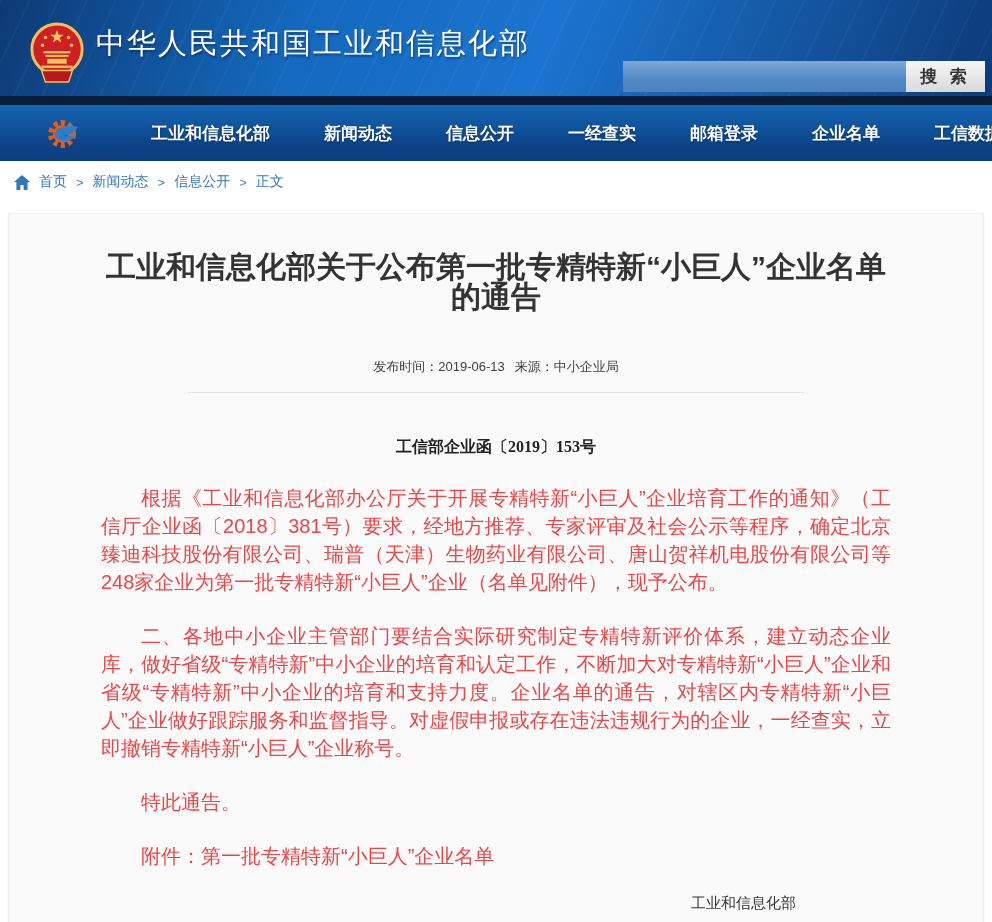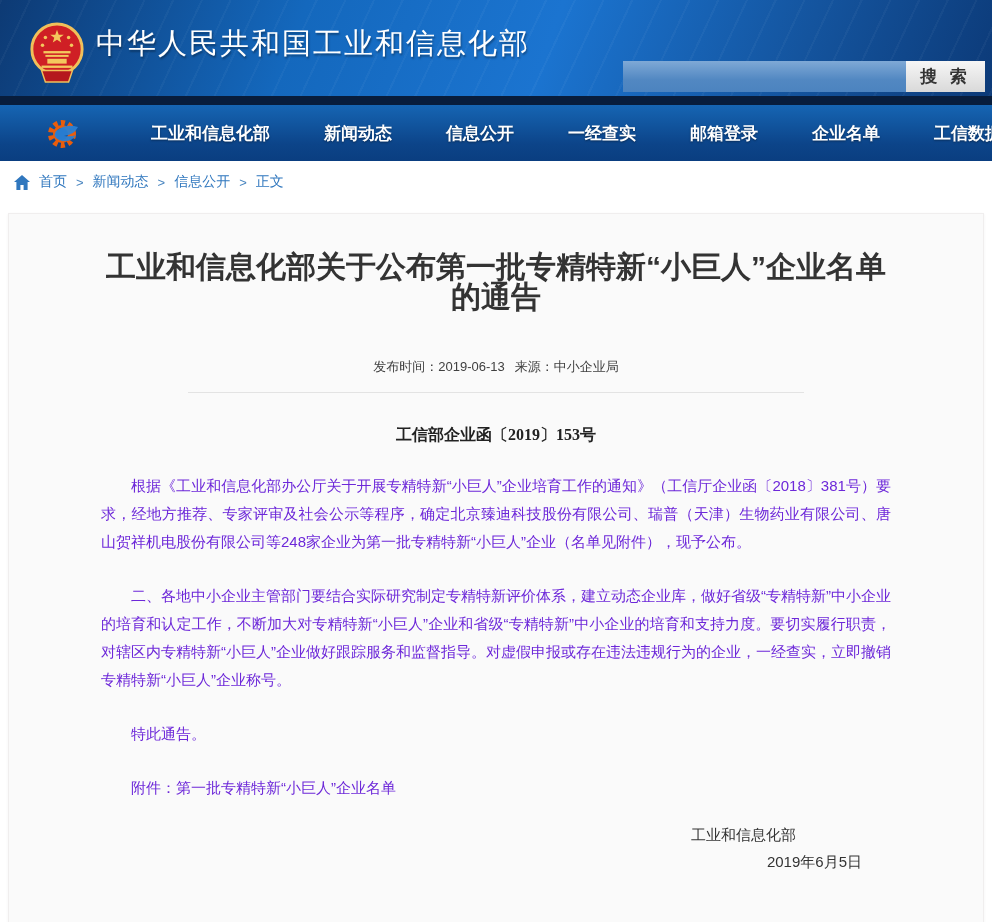--- a/index.html
+++ b/index.html
@@ -80,25 +80,25 @@
   }
   .article-meta {
     margin-top: 46px; text-align: center; font-size: 13px; color: #404040;
   }
   .meta-sep { display: inline-block; width: 10px; }
   .title-divider {
     margin: 16px auto 0 auto; width: 78%; border: none;
     border-top: 1px solid #e3e3e3;
   }
   .doc-number {
-    margin-top: 32px; text-align: center; font-weight: bold; font-size: 16px;
+    margin-top: 44px; text-align: center; font-weight: bold; font-size: 16px;
     color: #222; font-family: "Liberation Serif", "DejaVu Serif", serif;
   }
   .body-p {
-    margin-top: 26px; font-size: 15px; line-height: 28px; color: #6d28d9;
+    margin-top: 26px; font-size: 20px; line-height: 28px; color: #ef4444;
     text-indent: 2em; text-align: justify;
   }
   .signer-line { margin-top: 24px; text-align: right; font-size: 15px; color: #333;
     padding-right: 95px; }
   .date-line { margin-top: 8px; text-align: right; font-size: 15px; color: #333;
     padding-right: 29px; }
 </style>
 </head>
 <body>
 
@@ -166,19 +166,19 @@
 
   <div class="article-meta">
     <span>发布时间：2019-06-13</span><span class="meta-sep"></span><span>来源：中小企业局</span>
   </div>
 
   <hr class="title-divider">
 
   <div class="doc-number">工信部企业函〔2019〕153号</div>
 
   <p class="body-p">根据《工业和信息化部办公厅关于开展专精特新“小巨人”企业培育工作的通知》（工信厅企业函〔2018〕381号）要求，经地方推荐、专家评审及社会公示等程序，确定北京臻迪科技股份有限公司、瑞普（天津）生物药业有限公司、唐山贺祥机电股份有限公司等248家企业为第一批专精特新“小巨人”企业（名单见附件），现予公布。</p>
-  <p class="body-p">二、各地中小企业主管部门要结合实际研究制定专精特新评价体系，建立动态企业库，做好省级“专精特新”中小企业的培育和认定工作，不断加大对专精特新“小巨人”企业和省级“专精特新”中小企业的培育和支持力度。要切实履行职责，对辖区内专精特新“小巨人”企业做好跟踪服务和监督指导。对虚假申报或存在违法违规行为的企业，一经查实，立即撤销专精特新“小巨人”企业称号。</p>
+  <p class="body-p">二、各地中小企业主管部门要结合实际研究制定专精特新评价体系，建立动态企业库，做好省级“专精特新”中小企业的培育和认定工作，不断加大对专精特新“小巨人”企业和省级“专精特新”中小企业的培育和支持力度。企业名单的通告，对辖区内专精特新“小巨人”企业做好跟踪服务和监督指导。对虚假申报或存在违法违规行为的企业，一经查实，立即撤销专精特新“小巨人”企业称号。</p>
   <p class="body-p">特此通告。</p>
   <p class="body-p" style="cursor:pointer;">附件：第一批专精特新“小巨人”企业名单</p>
 
   <div class="signer-line">工业和信息化部</div>
   <div class="date-line">2019年6月5日</div>
 </main>
 
 </body></html>

